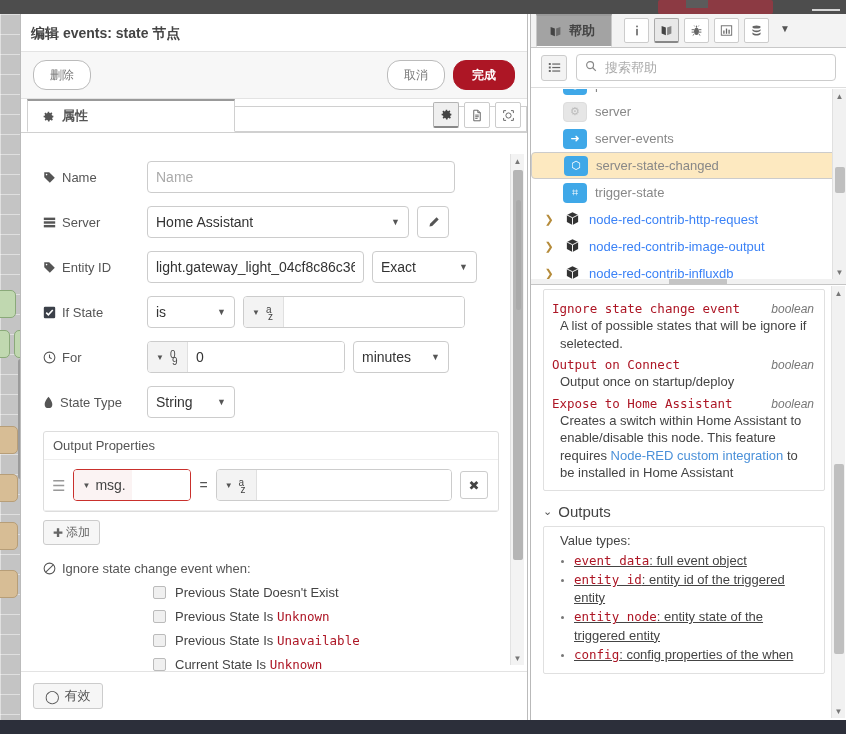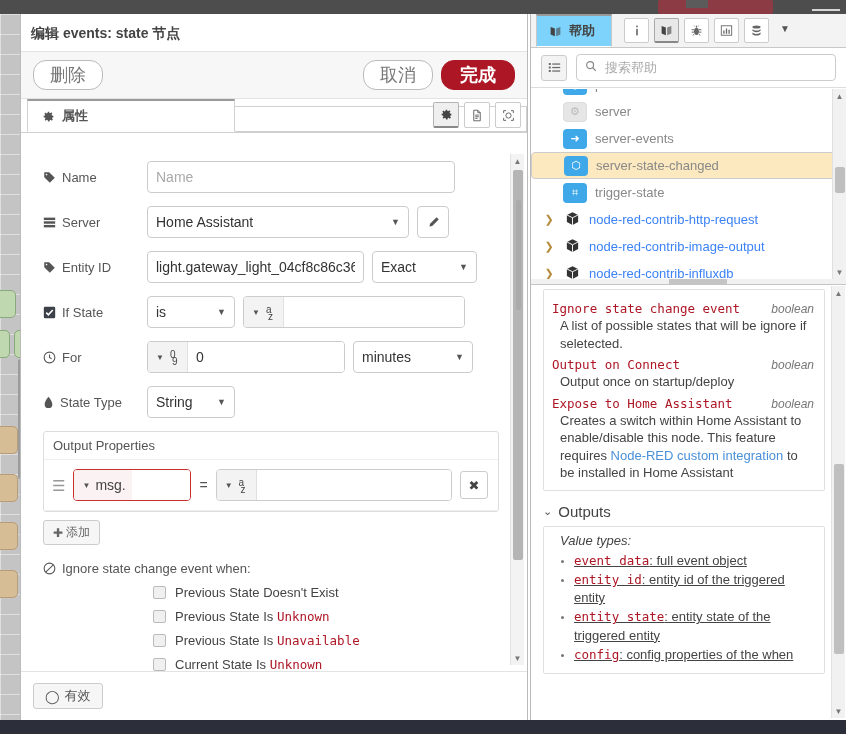--- a/index.html
+++ b/index.html
@@ -69,21 +69,21 @@
     height: 38px; line-height: 38px; padding-left: 10px;
     font-size: 14px; font-weight: bold; color: #444;
     border-bottom: 1px solid #e3e3e3;
   }
   .dialog-toolbar {
     height: 47px; display: flex; align-items: center;
     padding: 0 12px; background: #f7f7f7; border-bottom: 1px solid #e3e3e3;
   }
   .btn {
     border: 1px solid #bbb; background: #fff; border-radius: 13px;
-    font-family: Liberation Sans, sans-serif; font-size: 18px;
+    font-family: Liberation Sans, sans-serif; font-size: 12px;
     color: #777; cursor: pointer;
   }
   .btn-delete { height: 30px; padding: 0 16px; }
   .btn-cancel { height: 30px; padding: 0 16px; margin-left: auto; }
   .btn-done {
     height: 30px; padding: 0 18px; margin-left: 8px;
     background: #ad1625; border-color: #ad1625; color: #fff; font-weight: bold;
   }
 
   
@@ -226,21 +226,21 @@
   .sidebar {
     position: absolute; left: 530px; top: 14px; width: 316px; height: 706px;
     background: #fff; border-left: 1px solid #b9b9b9; z-index: 30;
   }
   .sb-tabs {
     height: 34px; display: flex; align-items: flex-end; background: #f3f3f3;
     border-bottom: 1px solid #c8c8c8; position: relative;
   }
   .sb-tab {
     height: 33px; padding: 0 16px 0 12px; display: flex; align-items: center; gap: 7px;
-    background: #7dd3fc; border: 1px solid #c8c8c8; border-bottom: 1px solid #fff;
+    background: #a3a3a3; border: 1px solid #c8c8c8; border-bottom: 1px solid #fff;
     border-top: 2px solid #999;
     font-weight: bold; font-size: 13px; color: #444; margin-left: 5px; cursor: pointer;
   }
   .sb-icons { display: flex; gap: 5px; margin-left: 12px; margin-bottom: 4px; align-items: center; }
   .sb-ic {
     width: 25px; height: 25px; border: 1px solid #ccc; background: #fff;
     border-radius: 2px; display: flex; align-items: center; justify-content: center;
     color: #666; cursor: pointer;
   }
   .sb-ic.active { background: #e8e8e8; border-color: #aaa; border-bottom: 2px solid #888; }
@@ -309,21 +309,21 @@
   .prop-line { display: flex; align-items: baseline; gap: 6px; margin-top: 5px; }
   .prop-name { font-family: "DejaVu Sans Mono", monospace; font-size: 12.5px; color: #ad1625; }
   .prop-type { margin-left: auto; font-style: italic; font-size: 12px; color: #777; }
   .prop-desc { font-size: 13px; color: #444; line-height: 1.35; padding-left: 8px; margin-top: 1px; }
   .doc-link { color: #4a90d9; }
   .sec-head {
     margin: 12px 0 6px 0; display: flex; align-items: center; gap: 6px;
     font-size: 15px; color: #444;
   }
   .sec-head .chev { font-size: 11px; color: #555; }
-  .vt-title { font-size: 13px; color: #444; padding-left: 8px; font-style: italic; }
+  .vt-title { font-size: 13px; color: #444; padding-left: 8px; }
   .vt-list { margin: 4px 0 0 0; padding-left: 22px; }
   .vt-list li { font-size: 13px; color: #444; line-height: 1.4; margin-bottom: 1px; text-decoration: underline; }
   .vt-list li::marker { color: #777; font-size: 10px; }
   .code-red { font-family: "DejaVu Sans Mono", monospace; font-size: 12.5px; color: #ad1625; }
 
   .help-sb {
     position: absolute; right: 1px; top: 272px; width: 14px; bottom: 2px;
     background: #f1f1f1; border-left: 1px solid #e2e2e2;
   }
   .help-sb .thumb {
@@ -498,21 +498,21 @@
           <div class="typed" style="width:198px">
             <div class="tsel">
               <span class="mini-caret">▼</span>
               <span class="az">
                   <span class="a">0</span>
                   <span class="z">9</span>
                 </span>
             </div>
             <input class="tval" value="0" style="">
           </div>
-          <div class="sel" style="width:120px; margin-left:8px">
+          <div class="sel" style="width:96px; margin-left:8px">
             <span>minutes</span>
             <span class="caret">▼</span>
           </div>
         </div>
 
         <div class="row">
           <div class="lbl">
             <span class="icn">
               <svg width="11" height="13" viewBox="0 0 12 16" fill="#555">
                   <path d="M6 .8C6 .8 1.3 6.3 1.3 10A4.7 4.7 0 0 0 6 14.8 4.7 4.7 0 0 0 10.7 10C10.7 6.3 6 .8 6 .8z"></path>
@@ -781,21 +781,21 @@
       <div class="sec-head">
         <span class="chev">⌄</span>
         <span>Outputs</span>
       </div>
 
       <div class="doc-box">
         <div class="vt-title">Value types:</div>
         <ul class="vt-list">
           <li><span class="code-red">event data</span><span>: full event object</span></li>
           <li><span class="code-red">entity id</span><span>: entity id of the triggered entity</span></li>
-          <li><span class="code-red">entity state</span><span>: entity state of the triggered entity</span></li>
+          <li><span class="code-red">entity node</span><span>: entity state of the triggered entity</span></li>
           <li><span class="code-red">config</span><span>: config properties of the when</span></li>
         </ul>
       </div>
     </div>
 
     <div class="help-sb">
       <div class="sb-arrow">▲</div>
       <div class="thumb"></div>
       <div class="sb-arrow" style="position:absolute;bottom:0;left:0;right:0">▼</div>
     </div>

